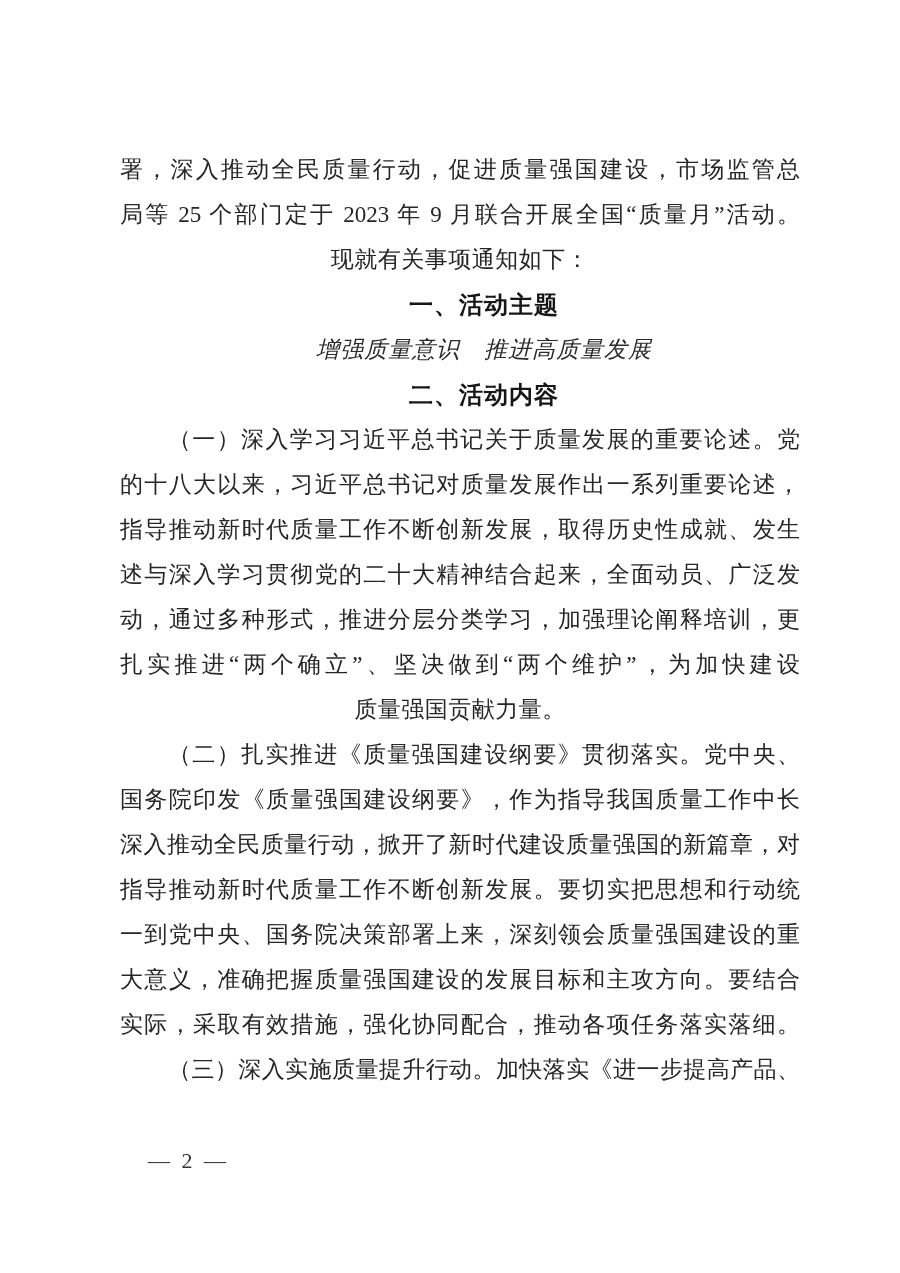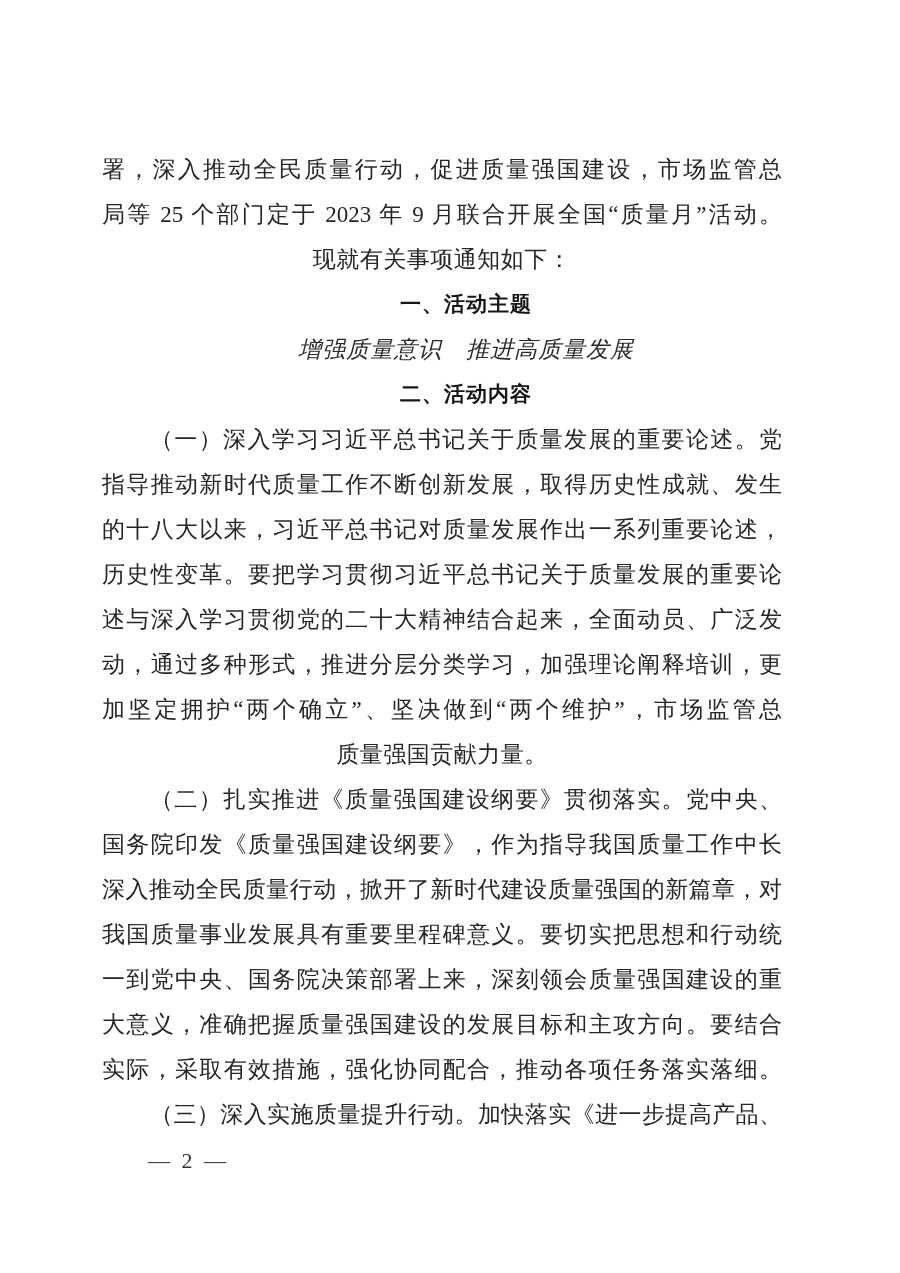--- a/index.html
+++ b/index.html
@@ -8,21 +8,21 @@
     position: relative;
     width: 900px;
     height: 1273px;
     margin: 0 auto;
     background: #ffffff;
     font-family: "Liberation Serif", "DejaVu Serif", serif;
     overflow: hidden;
   }
   .doc-body {
     position: absolute;
-    left: 102px;
+    left: 120px;
     top: 147px;
     width: 680px;
   }
   .line {
     font-size: 23px;
     line-height: 45px;
     height: 45px;
     color: #262626;
     text-align: center;
     letter-spacing: 0.5px;
@@ -30,23 +30,23 @@
   }
   .line.justify {
     text-align: justify;
     text-align-last: justify;
     letter-spacing: 0;
   }
   .line.indent {
     padding-left: 48px;
   }
   .line.heading {
-    font-family: Liberation Serif, serif;
+    font-family: Liberation Sans, sans-serif;
     font-weight: 700;
-    font-size: 21px;
+    font-size: 24px;
     color: #161616;
     letter-spacing: 1px;
   }
   .line.kaiti {
     color: #2a2a2a;
     letter-spacing: 1px;
     font-style: italic;
   }
   .page-number {
     position: absolute;
@@ -64,30 +64,29 @@
 
 <div class="page">
   <div class="doc-body" id="doc-body">
       <div class="line body justify">署，深入推动全民质量行动，促进质量强国建设，市场监管总</div>
       <div class="line body justify">局等 25 个部门定于 2023 年 9 月联合开展全国“质量月”活动。</div>
       <div class="line body">现就有关事项通知如下：</div>
       <div class="line heading indent">一、活动主题</div>
       <div class="line kaiti indent">增强质量意识　推进高质量发展</div>
       <div class="line heading indent">二、活动内容</div>
       <div class="line body indent justify">（一）深入学习习近平总书记关于质量发展的重要论述。党</div>
+      <div class="line body justify">的十八大以来，习近平总书记对质量发展作出一系列重要论述，</div>
       <div class="line body justify">指导推动新时代质量工作不断创新发展，取得历史性成就、发生</div>
-      <div class="line body justify">的十八大以来，习近平总书记对质量发展作出一系列重要论述，</div>
-      <div class="line body justify">历史性变革。要把学习贯彻习近平总书记关于质量发展的重要论</div>
       <div class="line body justify">述与深入学习贯彻党的二十大精神结合起来，全面动员、广泛发</div>
       <div class="line body justify">动，通过多种形式，推进分层分类学习，加强理论阐释培训，更</div>
-      <div class="line body justify">加坚定拥护“两个确立”、坚决做到“两个维护”，市场监管总</div>
+      <div class="line body justify">扎实推进“两个确立”、坚决做到“两个维护”，为加快建设</div>
       <div class="line body">质量强国贡献力量。</div>
       <div class="line body indent justify">（二）扎实推进《质量强国建设纲要》贯彻落实。党中央、</div>
       <div class="line body justify">国务院印发《质量强国建设纲要》，作为指导我国质量工作中长</div>
       <div class="line body justify">深入推动全民质量行动，掀开了新时代建设质量强国的新篇章，对</div>
-      <div class="line body justify">我国质量事业发展具有重要里程碑意义。要切实把思想和行动统</div>
+      <div class="line body justify">指导推动新时代质量工作不断创新发展。要切实把思想和行动统</div>
       <div class="line body justify">一到党中央、国务院决策部署上来，深刻领会质量强国建设的重</div>
       <div class="line body justify">大意义，准确把握质量强国建设的发展目标和主攻方向。要结合</div>
       <div class="line body justify">实际，采取有效措施，强化协同配合，推动各项任务落实落细。</div>
       <div class="line body indent justify">（三）深入实施质量提升行动。加快落实《进一步提高产品、</div>
     </div>
   <div class="page-number">— 2 —</div>
 </div>
 
 </body></html>

